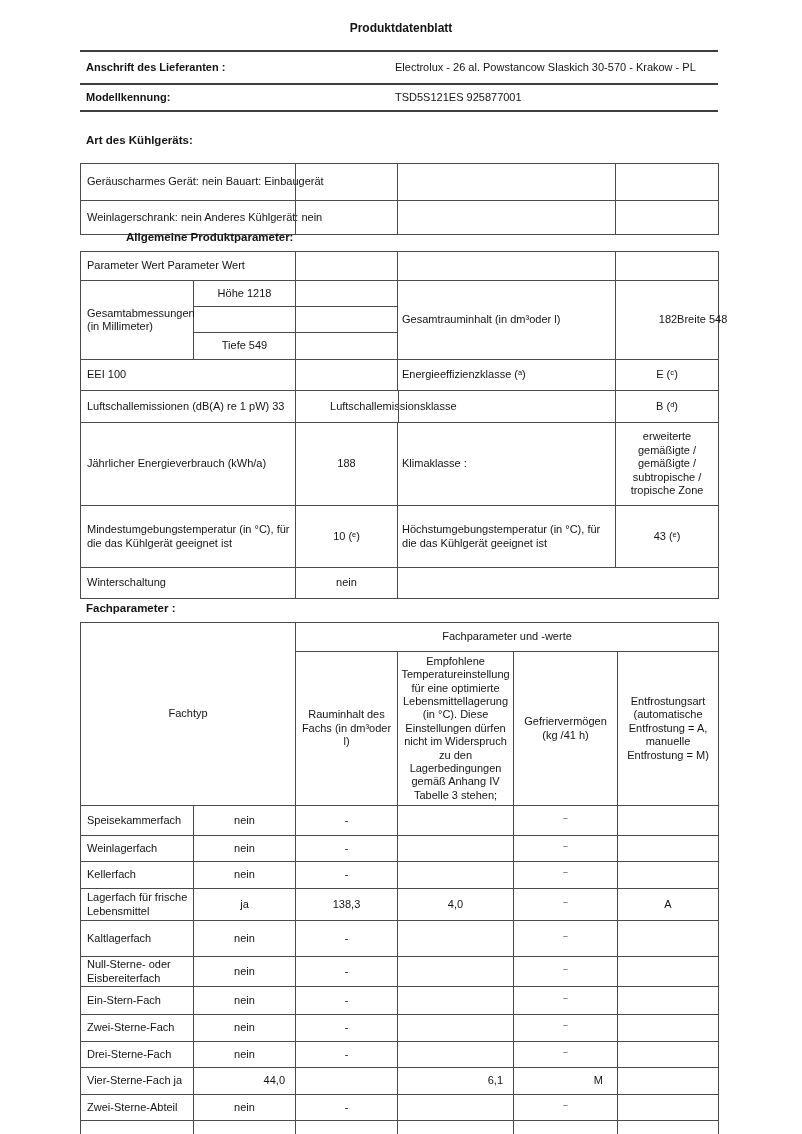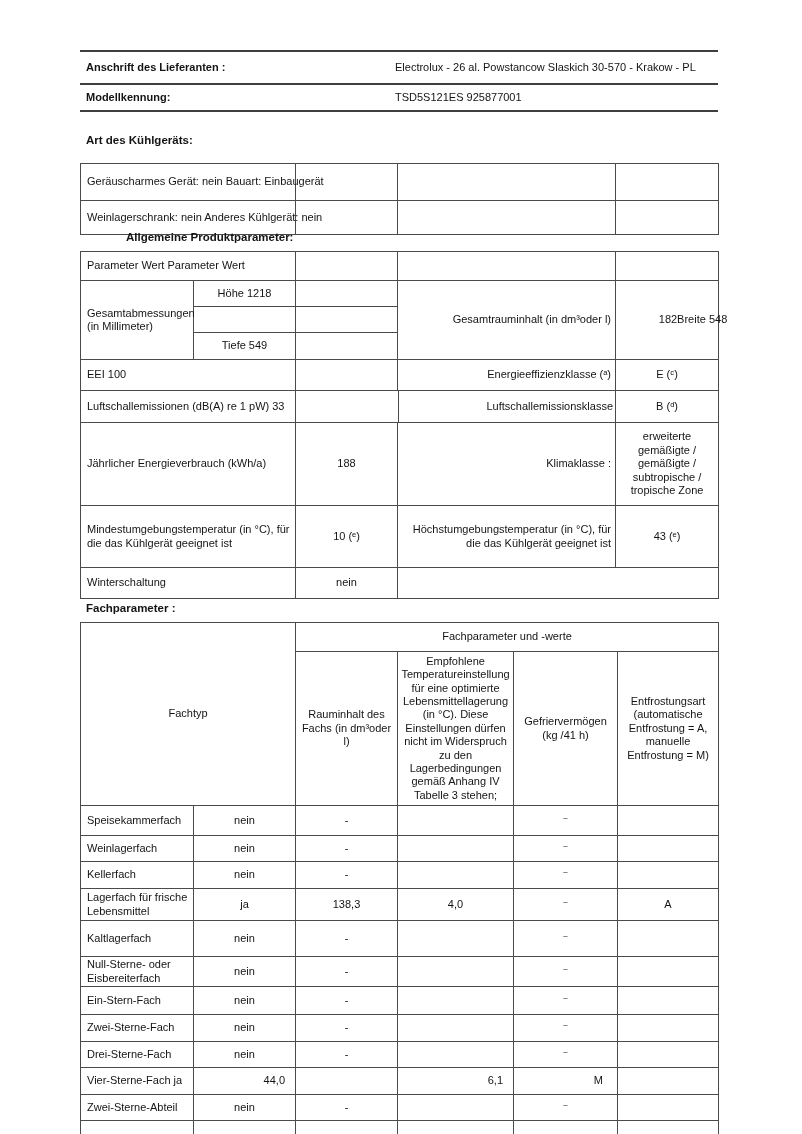--- a/index.html
+++ b/index.html
@@ -35,40 +35,41 @@
   #supplier-table td { border-top:2px solid #3f3f3f; text-align:left; padding:0; }
   #supplier-table td.lbl { font-weight:bold; padding-left:6px; }
 
   
   .grid td, .grid th { border:1px solid #4a4a4a; }
   #type-table    { top:163px; }
   #general-table { top:251px; }
   #comp-table    { top:622px; }
 
   td.l   { text-align:left; padding-left:6px; padding-right:4px; }
-  td.lp4 { text-align:right; padding-left:4px; padding-right:4px; }
+  td.lp4 { text-align:left; padding-left:4px; padding-right:4px; }
   .nw    { white-space:nowrap; }
   td.r   { text-align:right; padding-right:10px;margin-top:8px; }
   td.r14 { text-align:right; padding-right:14px; }
 
   
   .shift-right { position:relative; left:26px; white-space:nowrap; display:inline-block; }
 
   
-  td.noise-span { position:relative; text-align:right; padding-left:34px; }
+  td.noise-span { position:relative; text-align:left; padding-left:34px; }
   td.noise-span::after {
     content:""; position:absolute; top:0; bottom:0; left:102px;
     border-left:1px solid #4a4a4a;
   }
 </style>
 </head>
 <body>
 
 <div class="page">
 
+  <div class="doc-title">Produktdatenblatt</div>
 
   <table id="supplier-table">
     <colgroup>
         <col style="width:315px">
         <col style="width:323px">
       </colgroup>
     <tbody>
     <tr style="height:33px">
       <td class="lbl">Anschrift des Lieferanten :</td>
       <td>Electrolux - 26 al. Powstancow Slaskich 30-570 - Krakow - PL</td>

